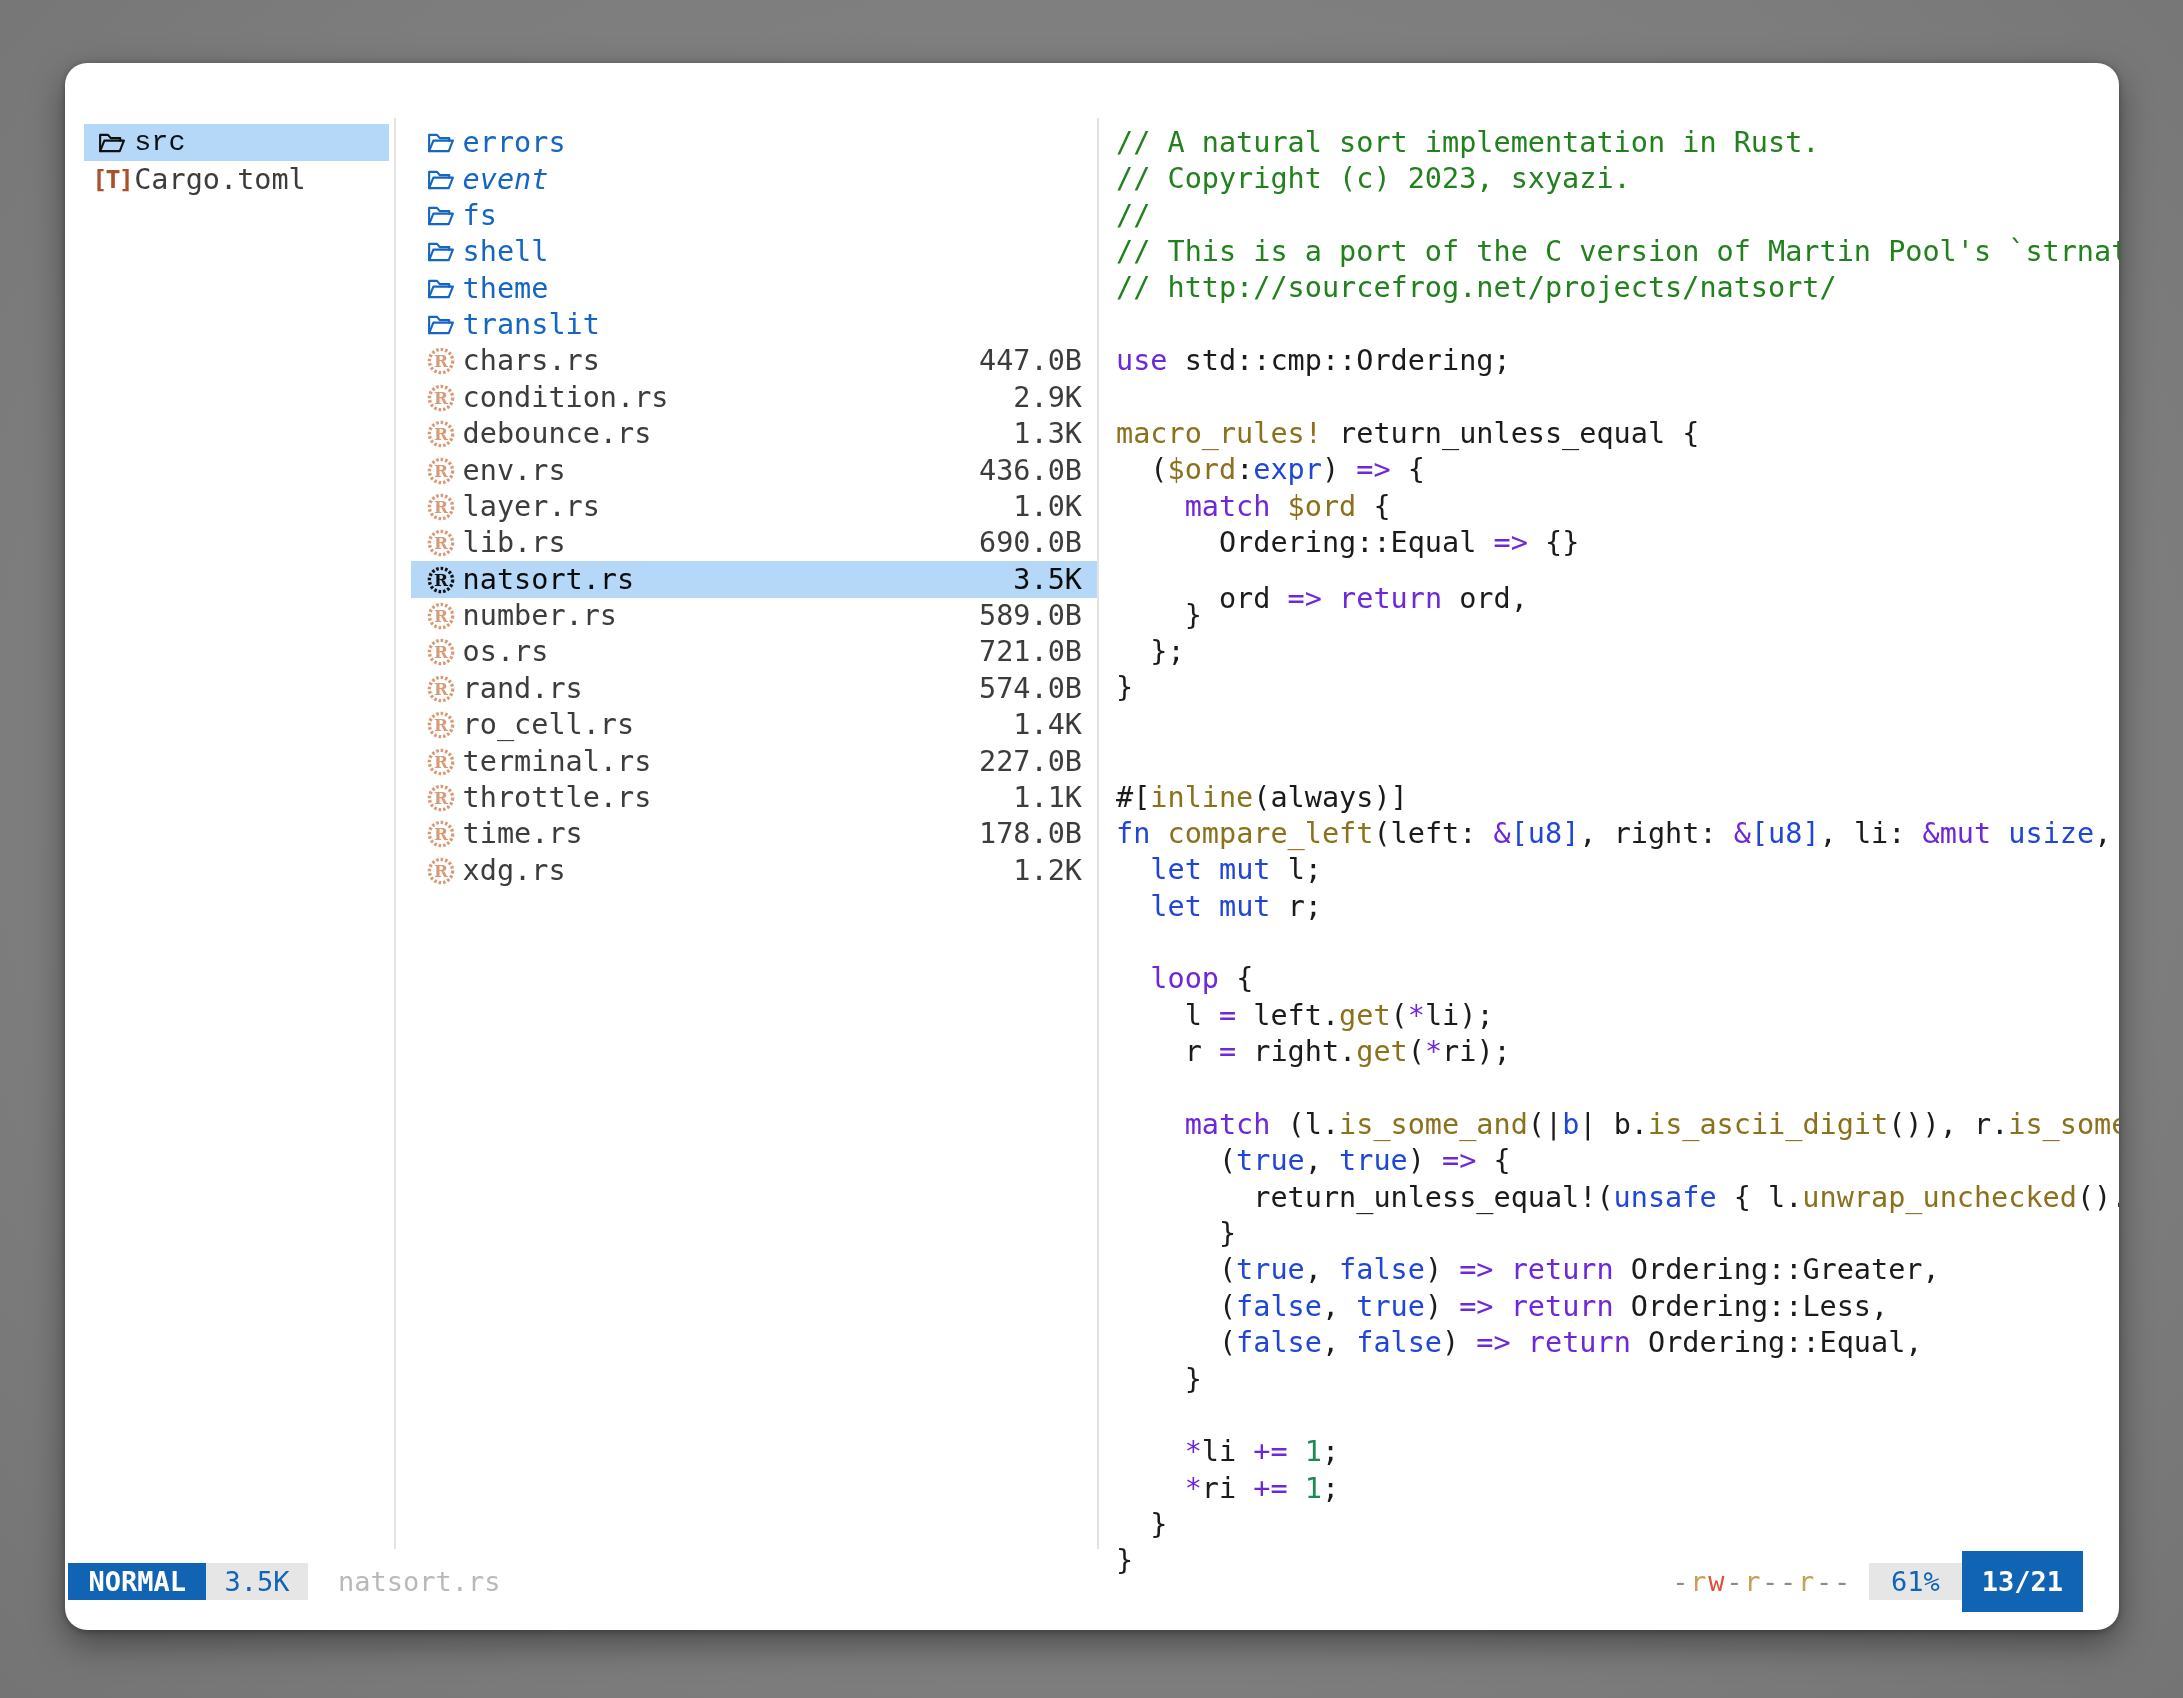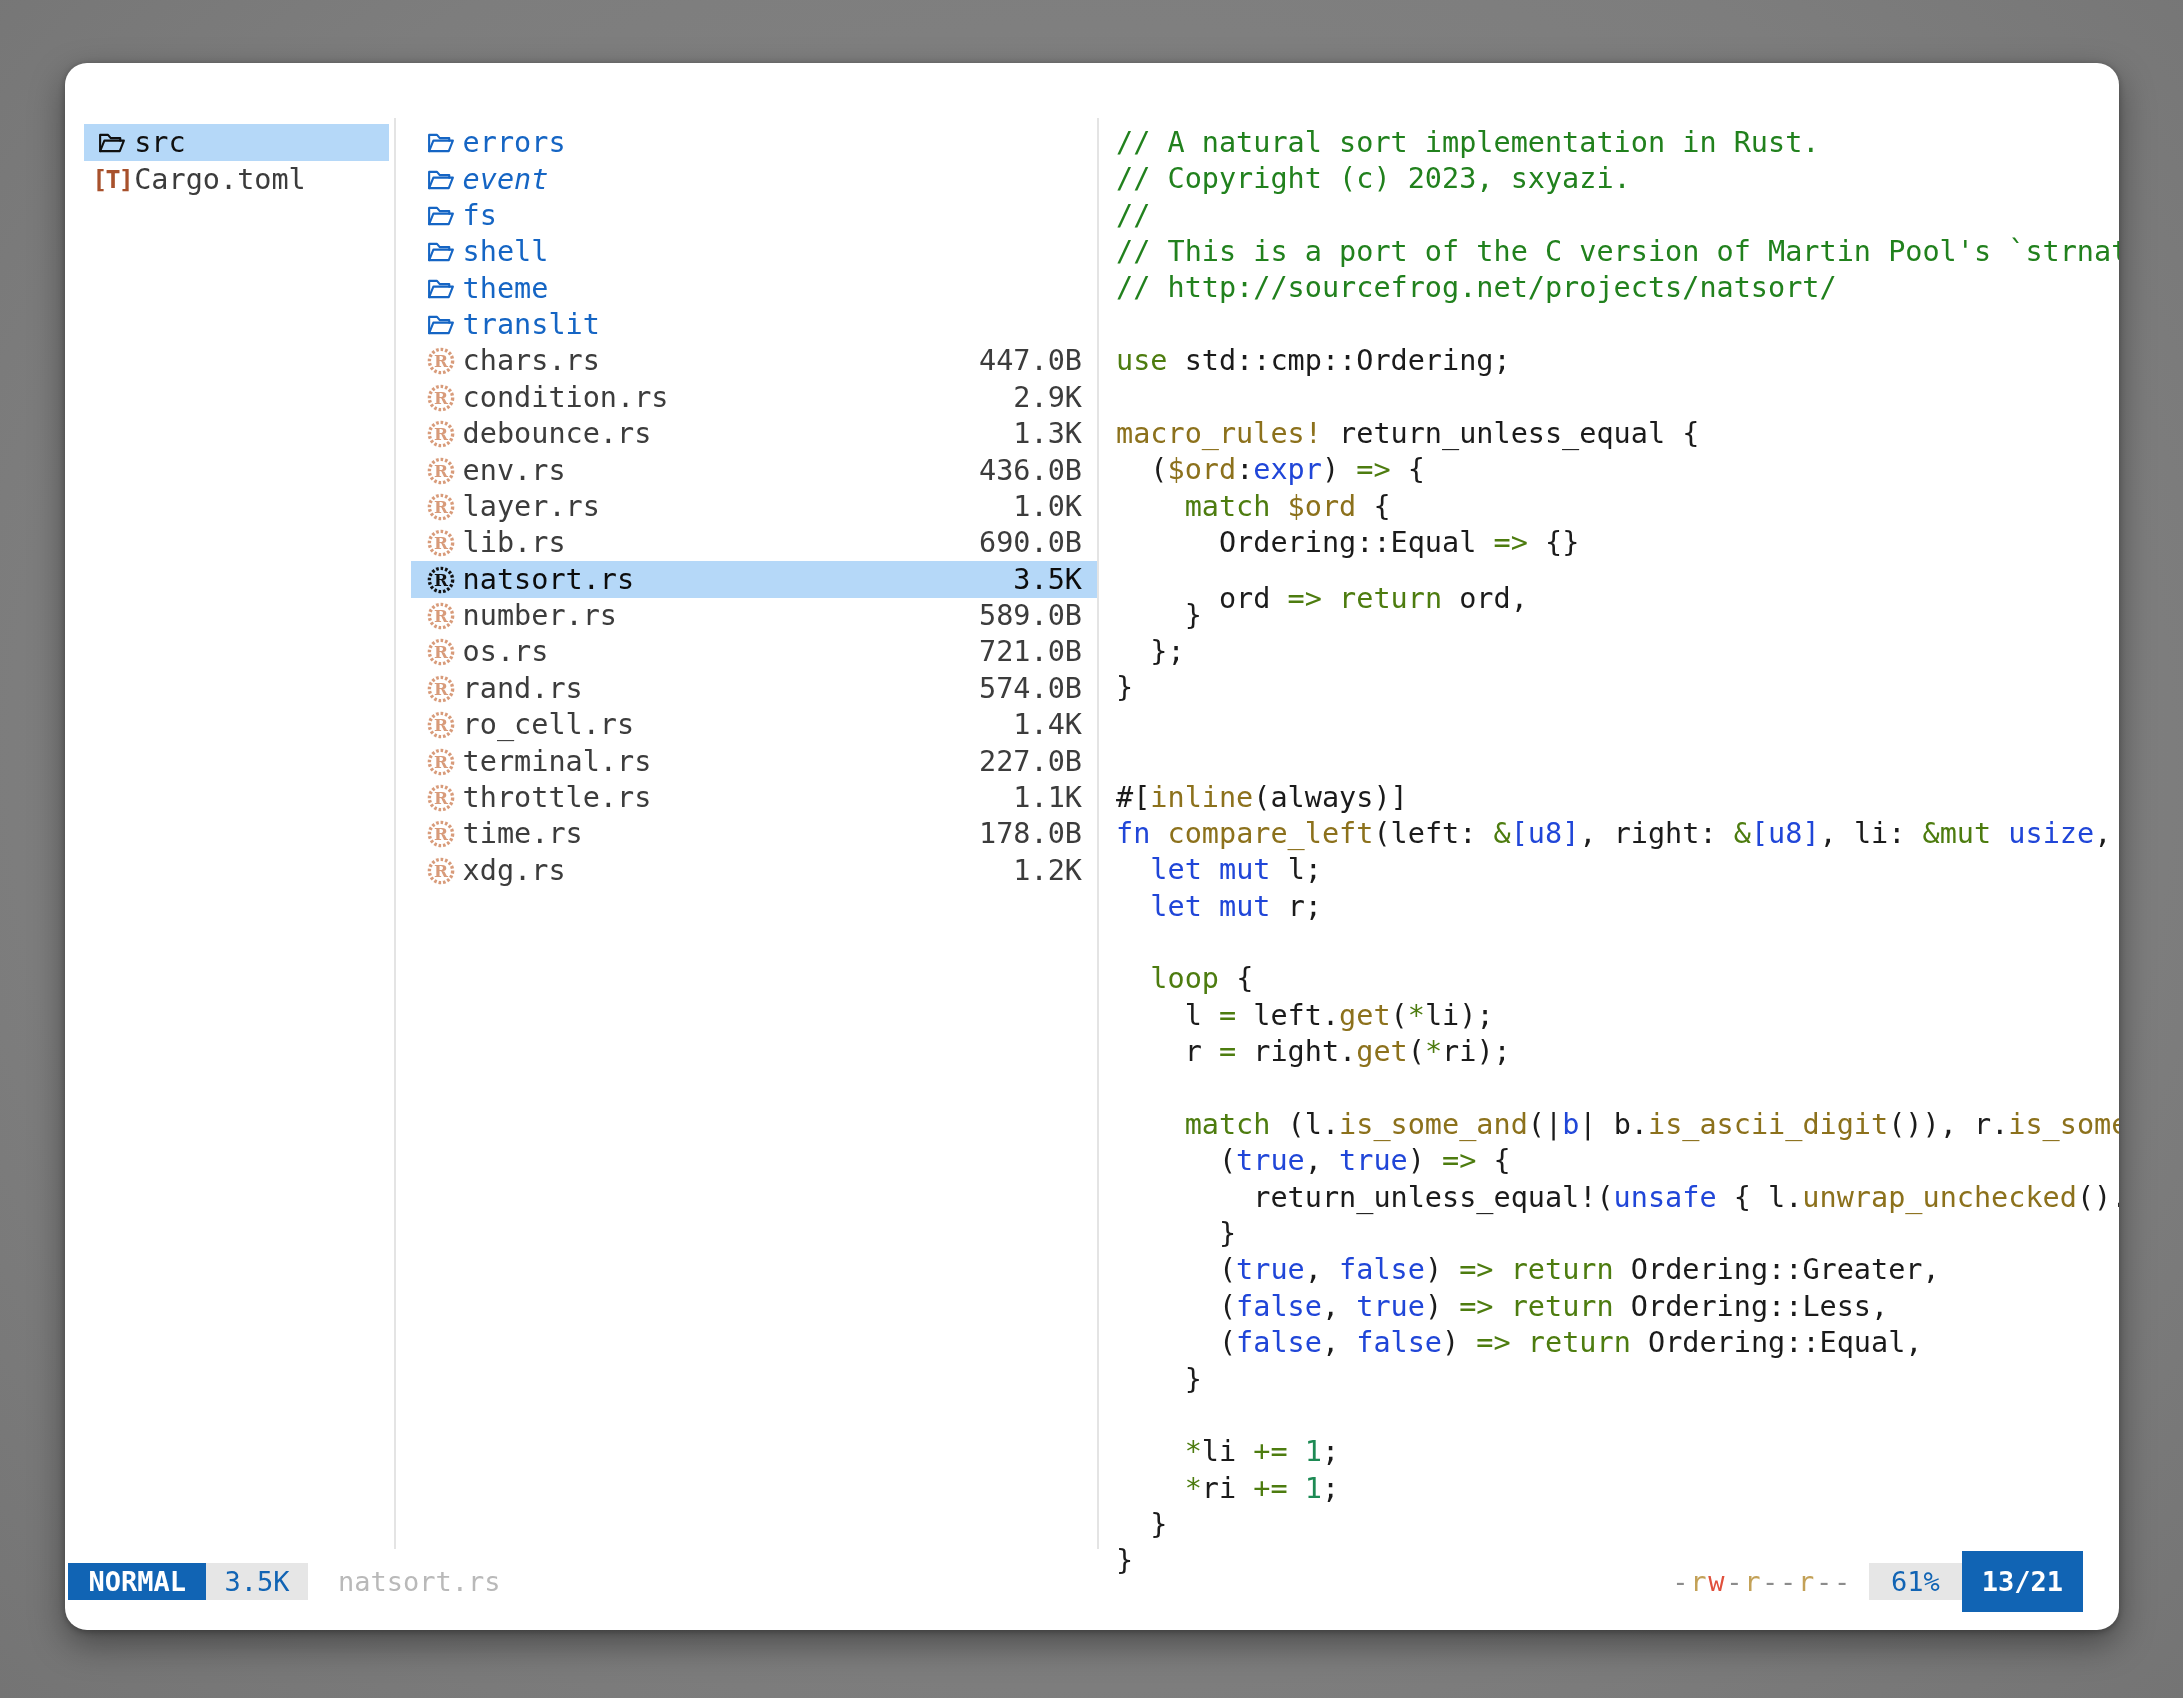--- a/index.html
+++ b/index.html
@@ -28,31 +28,31 @@
   .row .icon{width:34px;height:34px;display:flex;align-items:center;justify-content:center;flex:0 0 34px;margin-right:5px;}
   .row .icon svg{width:30px;height:30px;display:block;}
   .row.kind-dir{color:var(--folder-blue);}
   .row.kind-dir .fname{color:var(--folder-blue);}
   .row .fname{white-space:pre;}
   .row .fsize{margin-left:auto;white-space:pre;}
   .row.kind-rust .icon{color:var(--rust-icon);}
   .row.kind-rust.selected .icon{color:#111111;}
   .row.kind-toml .icon{color:var(--toml-icon);font-weight:bold;font-size:25px;letter-spacing:-1.7px;}
   .row.kind-dir .icon{color:var(--folder-blue);}
-  .pane-parent .row.kind-dir.selected{color:#101010;}
+  .pane-parent .row.kind-dir.selected{color:#101010;font-family:Liberation Mono, monospace;}
   .pane-parent .row.kind-dir.selected .icon,
   .pane-parent .row.kind-dir.selected .fname{color:#101010;}
 
   .pane-preview{
     position:absolute;left:1051px;top:55px;width:1004px;height:1477px;overflow:hidden;
   }
   .cl{position:absolute;left:0;height:37px;font-size:28.5px;white-space:pre;line-height:37px;}
   .c-p{color:#1b1b1b;}
   .c-g{color:#21811d;}
-  .c-k{color:#4d7c0f;}
+  .c-k{color:#6d28d9;}
   .c-b{color:#2046d8;}
   .c-o{color:#8c711c;}
   .c-n{color:#1d8a54;}
 
   .statusbar{
     position:absolute;left:0;right:0;top:1500px;height:37px;
     display:flex;align-items:center;font-size:27px;
   }
   .sb-left{position:absolute;left:3.4px;display:flex;align-items:center;height:37px;}
   .sb-right{position:absolute;right:36px;display:flex;align-items:center;height:37px;}

